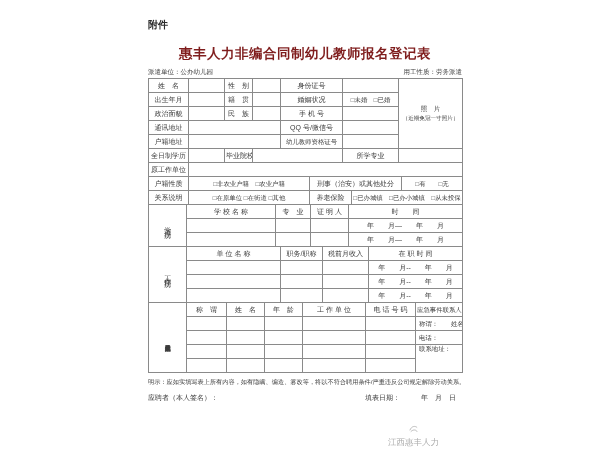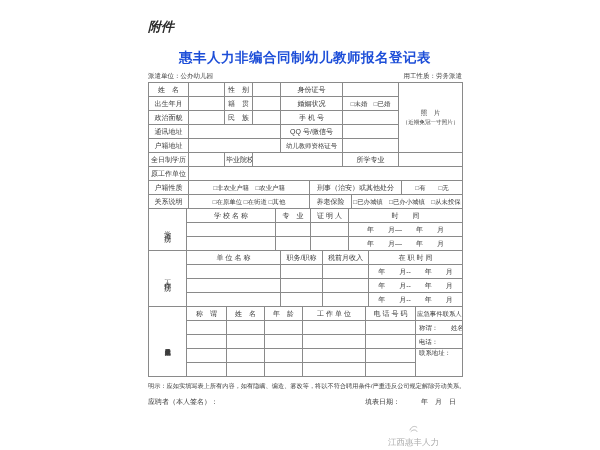--- a/index.html
+++ b/index.html
@@ -1,20 +1,20 @@
 <!DOCTYPE html>
 <html><head>
 <meta charset="utf-8">
 <style>
   html,body{margin:0;padding:0;background:#ffffff;}
   .sheet{position:relative;width:600px;height:450px;background:#ffffff;overflow:hidden;
          font-family:"Liberation Sans","DejaVu Sans",sans-serif;color:#3c3c3c;}
   .form{position:absolute;left:148px;top:18px;width:314px;}
-  .attachment{font-size:13px;font-weight:bold;color:#2b2b2b;font-style:italic;}
-  .title{margin-top:13px;text-align:center;font-size:13.5px;font-weight:bold;color:#1d4ed8;letter-spacing:0.5px;white-space:nowrap;}
+  .attachment{font-size:10px;font-weight:bold;color:#2b2b2b;}
+  .title{margin-top:13px;text-align:center;font-size:13.5px;font-weight:bold;color:#7f1d1d;letter-spacing:0.5px;white-space:nowrap;}
   .subline{display:flex;justify-content:space-between;margin-top:5px;margin-bottom:2px;
            font-size:6.5px;color:#3c3c3c;}
   table{border-collapse:collapse;table-layout:fixed;width:314px;margin-top:-1px;}
   td{border:1px solid #8a8a8a;height:13px;font-size:7px;line-height:1.1;color:#3c3c3c;
      text-align:center;white-space:nowrap;overflow:hidden;padding:0 1px;}
   td.sm{font-size:6.4px;}
   td.left{text-align:left;padding-left:3px;}
   td.vlabel span{writing-mode:vertical-rl;text-orientation:upright;font-size:7px;letter-spacing:2px;display:inline-block;}
   td.vlabel-long span{writing-mode:vertical-rl;text-orientation:upright;font-size:6px;letter-spacing:0;display:inline-block;}
   .photo-cell{font-size:6.5px;line-height:1.6;}

